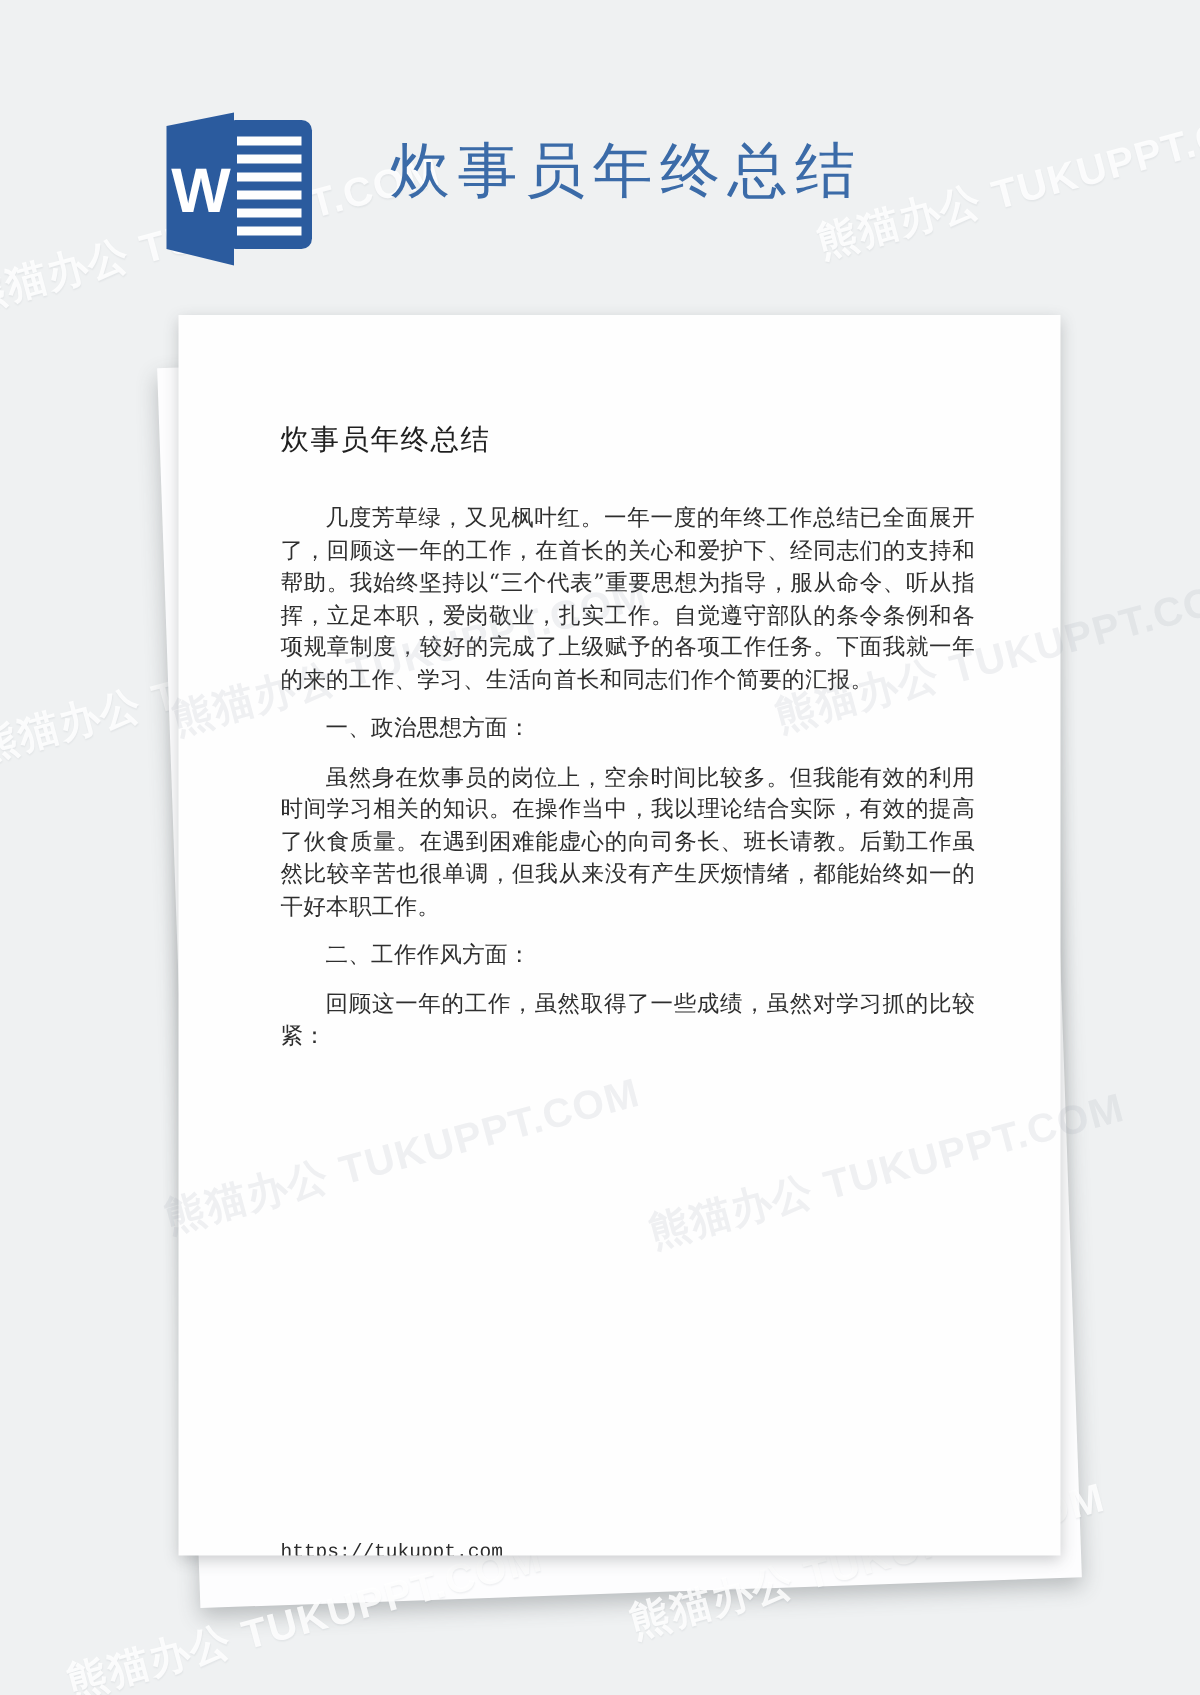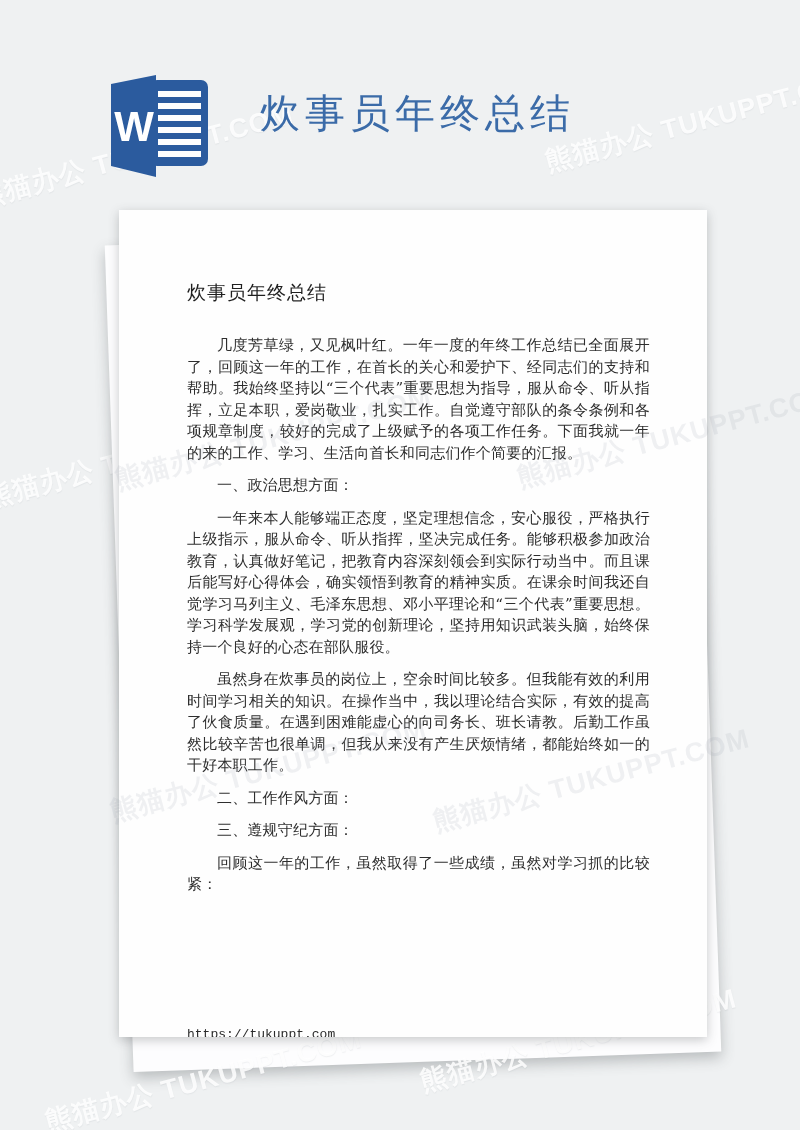--- a/index.html
+++ b/index.html
@@ -150,24 +150,22 @@
     </svg>
     <div class="header-title">炊事员年终总结</div>
   </div>
 
   <div class="page-back"></div>
 
   <div class="page-main">
     <div class="doc-title">炊事员年终总结</div>
     <p class="para">几度芳草绿，又见枫叶红。一年一度的年终工作总结已全面展开了，回顾这一年的工作，在首长的关心和爱护下、经同志们的支持和帮助。我始终坚持以“三个代表”重要思想为指导，服从命令、听从指挥，立足本职，爱岗敬业，扎实工作。自觉遵守部队的条令条例和各项规章制度，较好的完成了上级赋予的各项工作任务。下面我就一年的来的工作、学习、生活向首长和同志们作个简要的汇报。</p>
     <p class="para">一、政治思想方面：</p>
-    <p class="para">一年来本人能够端正态度，坚定理想信念，安心服役，严格执行上级指示，服从命令、听从指挥，坚决完成任务。能够积极参加政治教育，认真做好笔记，把教育内容深刻领会到实际行动当中。而且课后能写好心得体会，确实领悟到教育的精神实质。在课余时间我还自觉学习马列主义、毛泽东思想、邓小平理论和“三个代表”重要思想。学习科学发展观，学习党的创新理论，坚持用知识武装头脑，始终保持一个良好的心态在部队服役。</p>
     <p class="para">虽然身在炊事员的岗位上，空余时间比较多。但我能有效的利用时间学习相关的知识。在操作当中，我以理论结合实际，有效的提高了伙食质量。在遇到困难能虚心的向司务长、班长请教。后勤工作虽然比较辛苦也很单调，但我从来没有产生厌烦情绪，都能始终如一的干好本职工作。</p>
     <p class="para">二、工作作风方面：</p>
-    <p class="para">三、遵规守纪方面：</p>
     <p class="para">回顾这一年的工作，虽然取得了一些成绩，虽然对学习抓的比较紧：</p>
 
     <div class="doc-footer">https://tukuppt.com</div>
   </div>
 
   <span class="wm wm-page w5">熊猫办公 TUKUPPT.COM</span>
   <span class="wm wm-page w4">熊猫办公 TUKUPPT.COM</span>
   <span class="wm wm-page w6">熊猫办公 TUKUPPT.COM</span>
   <span class="wm wm-page w7">熊猫办公 TUKUPPT.COM</span>
 

